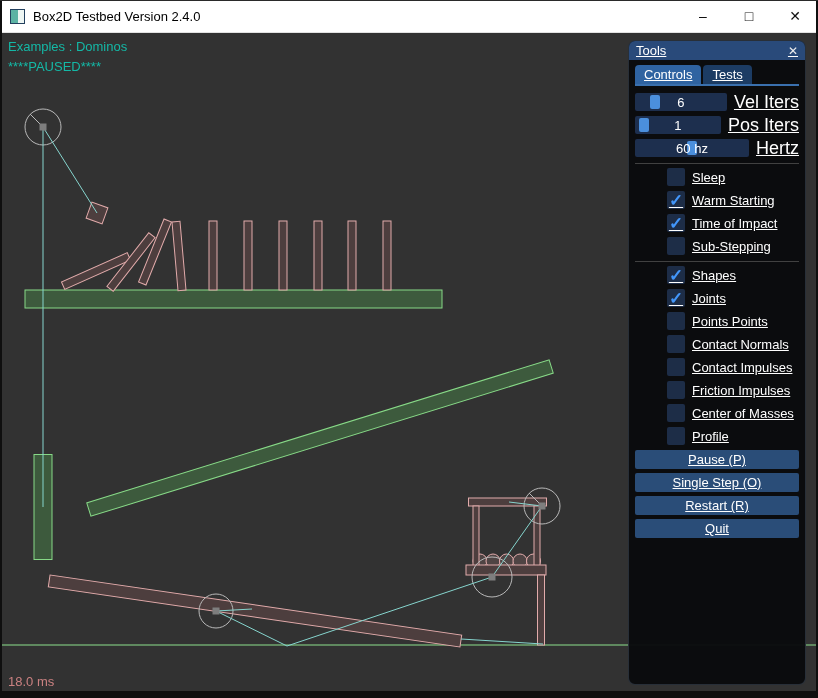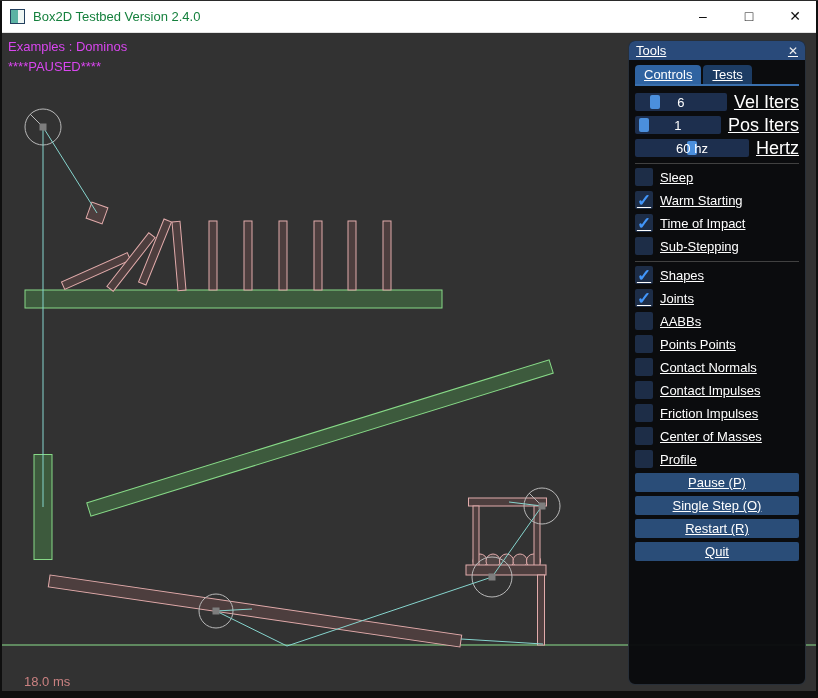--- a/index.html
+++ b/index.html
@@ -1,29 +1,29 @@
 <!DOCTYPE html>
 <html><head>
 <meta charset="utf-8">
 <style>
   html,body{margin:0;padding:0;background:#000;}
   .app{position:relative;width:818px;height:698px;overflow:hidden;background:#323232;
        font-family:"Liberation Sans",sans-serif;-webkit-font-smoothing:antialiased;}
   
   #scene{position:absolute;left:0;top:0;z-index:1;}
-  .caption{position:absolute;left:8px;z-index:2;font-size:13px;color:#d946ef;}
+  .caption{position:absolute;left:8px;z-index:2;font-size:13px;color:#14b8a6;}
   #cap1{top:39px;}
   #cap2{top:59px;}
-  .status{position:absolute;left:24px;top:674px;z-index:2;font-size:13px;color:#ca8181;}
+  .status{position:absolute;left:8px;top:674px;z-index:2;font-size:13px;color:#ca8181;}
   
   .titlebar{position:absolute;left:0;top:0;right:0;height:32px;background:#ffffff;z-index:3;
             display:flex;align-items:center;border-bottom:1px solid #e2e2e2;}
   .app-icon{width:15px;height:15px;margin-left:10px;border:1px solid #23405e;box-sizing:border-box;
             background:linear-gradient(90deg,#5cb3a4 0 54%,#eef6f3 54% 100%);}
-  .wtitle{margin-left:8px;font-size:13px;color:#15803d;}
+  .wtitle{margin-left:8px;font-size:13px;color:#000000;}
   .wbtns{margin-left:auto;display:flex;height:32px;}
   .wbtn{width:46px;height:32px;display:flex;align-items:center;justify-content:center;
         font-size:14px;color:#111;cursor:default;}
   
   .panel{position:absolute;left:628px;top:40px;width:178px;height:645px;z-index:4;
          background:rgba(10,11,13,0.97);border:1px solid rgba(78,90,108,0.45);
          border-radius:7px;box-sizing:border-box;color:#fff;text-decoration:underline;}
   .phead{height:19px;background:#294a7a;border-radius:6px 6px 0 0;display:flex;
          align-items:center;padding:0 7px;font-size:13px;}
   .pclose{margin-left:auto;font-size:12px;color:#eee;line-height:1;}
@@ -33,21 +33,21 @@
        border-radius:4px 4px 0 0;background:#1c3c64;}
   .tab.active{background:#2f63a1;}
   #sliders{margin-top:7px;display:flex;flex-direction:column;gap:5px;}
   .slider-row{display:flex;align-items:center;height:18px;}
   .slider-frame{position:relative;width:120px;height:18px;background:#1d2f4e;border-radius:2px;}
   .slider-grab{position:absolute;top:2px;width:10px;height:14px;background:#4b8fdc;border-radius:2px;}
   .slider-val{position:absolute;left:0;top:0;right:0;bottom:0;display:flex;align-items:center;
               justify-content:center;font-size:13px;}
   .slider-label{margin-left:7px;font-size:18px;white-space:nowrap;}
   .sep{height:1px;background:#414141;margin:6px 0 4px 0;}
-  .check-row{display:flex;align-items:center;height:18px;margin-bottom:5px;}
+  .check-row{display:flex;align-items:center;height:18px;margin-bottom:5px;margin-left:32px;}
   .checkbox{width:18px;height:18px;background:#1d2d47;border-radius:2px;display:flex;
             align-items:center;justify-content:center;box-sizing:border-box;}
   .checkmark{color:#4296fa;font-size:17px;font-weight:bold;line-height:1;}
   .check-label{margin-left:7px;font-size:13px;white-space:nowrap;}
   #pbuttons{margin-top:5px;display:flex;flex-direction:column;gap:4px;}
   .pbtn{height:19px;background:#2a4d78;border:none;border-radius:2px;color:#fff;
         font-size:13px;font-family:inherit;padding:0;}
   
   .edge{position:absolute;z-index:5;background:#0f0f0f;}
   .edge-left{left:0;top:0;bottom:0;width:2px;}
@@ -186,24 +186,20 @@
             <span class="check-label">Shapes</span>
           </div>
           <div class="check-row">
             <div class="checkbox">
               <span class="checkmark" style="color: rgb(66, 150, 250);">✓</span>
             </div>
             <span class="check-label">Joints</span>
           </div>
           <div class="check-row">
             <div class="checkbox"></div>
-            <span class="check-label">AABBs</span>
-          </div>
-          <div class="check-row">
-            <div class="checkbox"></div>
             <span class="check-label">Points Points</span>
           </div>
           <div class="check-row">
             <div class="checkbox"></div>
             <span class="check-label">Contact Normals</span>
           </div>
           <div class="check-row">
             <div class="checkbox"></div>
             <span class="check-label">Contact Impulses</span>
           </div>

